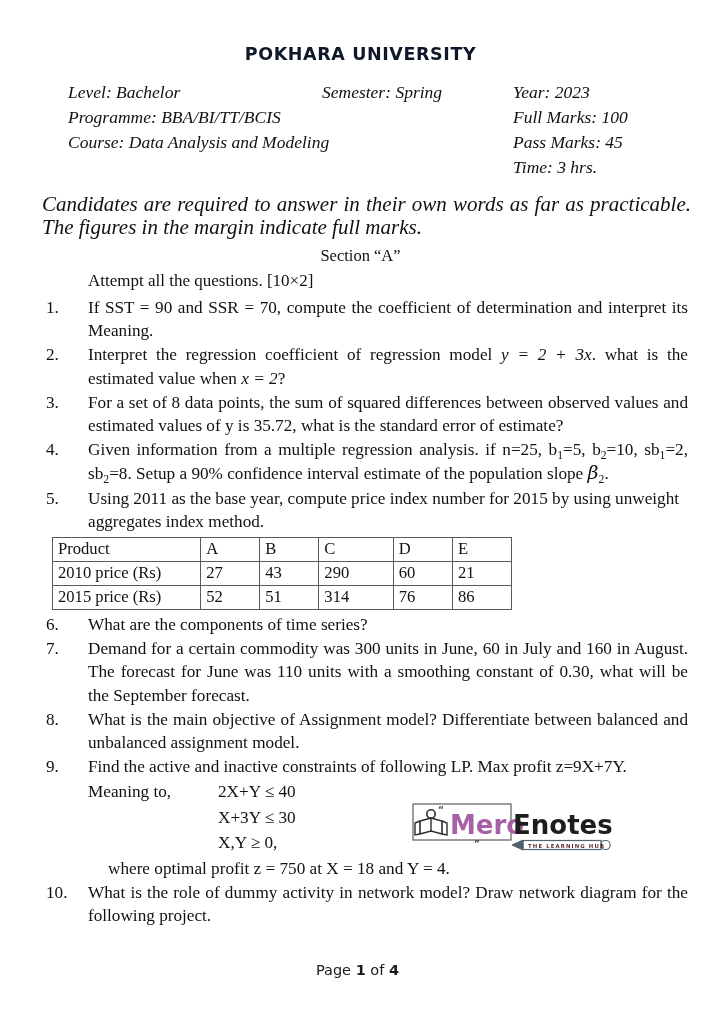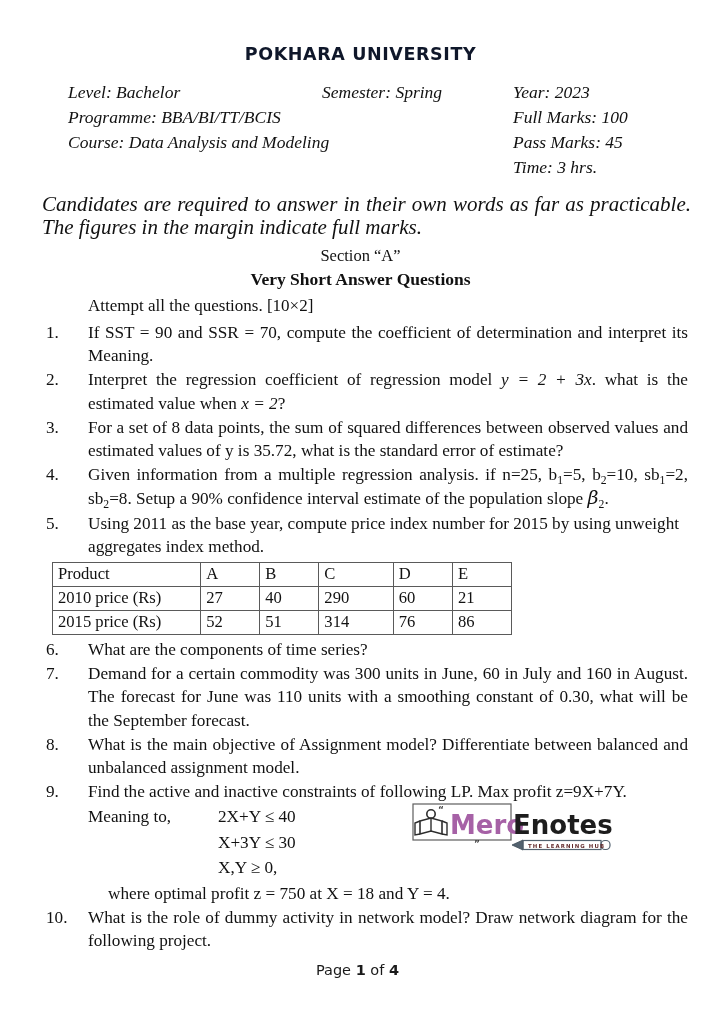--- a/index.html
+++ b/index.html
@@ -204,21 +204,20 @@
       <span class="meta-c3">Pass Marks: 45</span>
     </div>
     <div class="meta-row">
       <span class="meta-c3">Time: 3 hrs.</span>
     </div>
   </div>
 
   <div class="note">Candidates are required to answer in their own words as far as practicable. The figures in the margin indicate full marks.</div>
 
   <div class="section-label">Section “A”</div>
-  <div class="section-heading">Very Short Answer Questions</div>
   <div class="attempt-line">Attempt all the questions. [10×2]</div>
 
   <div class="qlist">
 
     <div class="q">
       <span class="qnum">1.</span>
       <span>If SST = 90 and SSR = 70, compute the coefficient of determination and interpret its Meaning.</span>
     </div>
 
     <div class="q">
@@ -248,21 +247,21 @@
             <td class="label-col">Product</td>
             <td class="data-col">A</td>
             <td class="data-col">B</td>
             <td class="data-col-wide">C</td>
             <td class="data-col">D</td>
             <td class="data-col">E</td>
           </tr>
           <tr>
             <td class="label-col">2010 price (Rs)</td>
             <td class="data-col">27</td>
-            <td class="data-col">40</td>
+            <td class="data-col">43</td>
             <td class="data-col-wide">290</td>
             <td class="data-col">60</td>
             <td class="data-col">21</td>
           </tr>
           <tr>
             <td class="label-col">2015 price (Rs)</td>
             <td class="data-col">52</td>
             <td class="data-col">51</td>
             <td class="data-col-wide">314</td>
             <td class="data-col">76</td>

